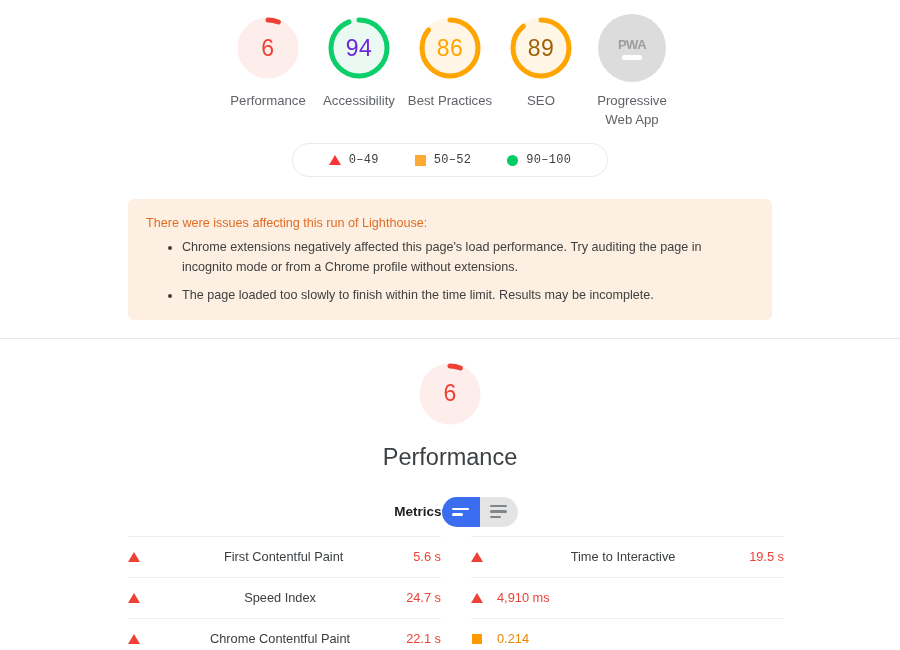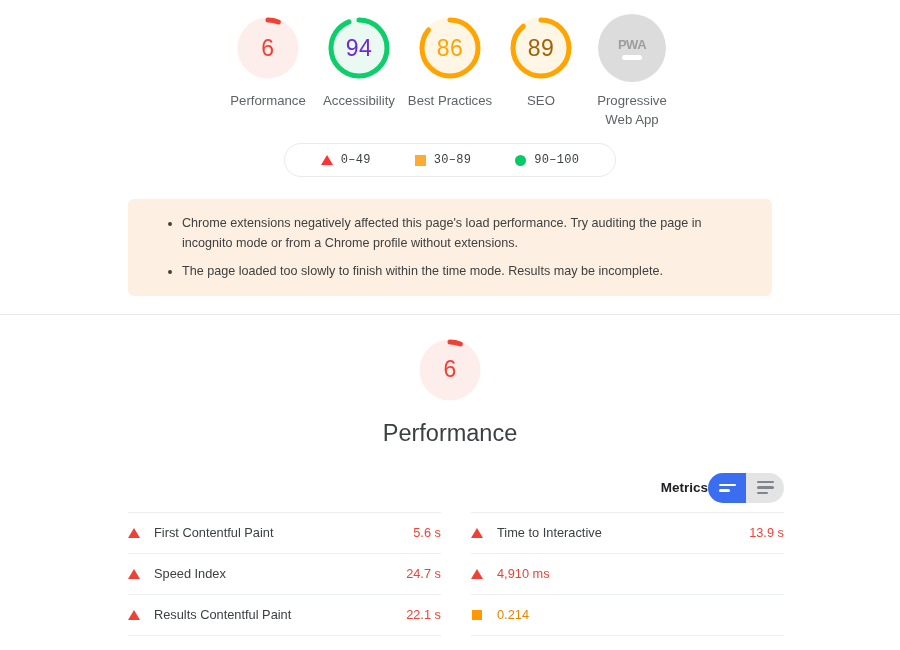--- a/index.html
+++ b/index.html
@@ -81,21 +81,21 @@
     height: 5px;
     border-radius: 3px;
     background: #ffffff;
   }
 
   
   .legend-wrap { display: flex; justify-content: center; margin-top: 14px; }
   .legend {
     display: flex;
     align-items: center;
-    gap: 16px;
+    gap: 8px;
     border: 1px solid #e8eaed;
     border-radius: 24px;
     padding: 9px 22px;
     background: #fff;
   }
   .legend-item {
     display: flex;
     align-items: center;
     gap: 8px;
     padding: 0 14px;
@@ -163,21 +163,21 @@
     font-size: 23.5px;
     color: #3c4043;
     font-weight: 400;
   }
 
   
   .metrics-block { margin: 26px 116px 0 128px; }
   .metrics-bar {
     display: flex;
     align-items: center;
-    justify-content: flex-end;
+    justify-content: center;
     padding-bottom: 9px;
   }
   .metrics-title {
     font-size: 13.5px;
     font-weight: 700;
     color: #202124;
   }
   .toggle {
     display: flex;
     border-radius: 16px;
@@ -198,20 +198,21 @@
   .toggle-seg.inactive .bars span { background: #80868b; }
 
   .metrics-cols { display: flex; gap: 30px; }
   .metrics-col { flex: 1; }
   .metric-row {
     display: flex;
     align-items: center;
     border-top: 1px solid #eceff1;
     height: 40px;
     font-size: 12.8px;
+    text-align: center;
   }
   .metric-row:last-child { border-bottom: 1px solid #eceff1; }
   .m-icon { width: 26px; display: flex; align-items: center; }
   .m-tri {
     width: 0; height: 0;
     border-left: 6px solid transparent;
     border-right: 6px solid transparent;
     border-bottom: 10px solid #ef4236;
   }
   .m-sq { width: 10px; height: 10px; background: #f90; margin-left: 1px; }
@@ -276,33 +277,34 @@
     </div>
 
   <div class="legend-wrap">
     <div class="legend">
         <div class="legend-item">
           <span class="tri" style="border-bottom-color:#ff3333"></span>
           <span class="legend-text">0–49</span>
         </div>
         <div class="legend-item">
           <span class="sq" style="background:#ffaa33"></span>
-          <span class="legend-text">30–89</span>
+          <span class="legend-text">50–52</span>
         </div>
         <div class="legend-item">
           <span class="cir" style="background:#00cc66"></span>
           <span class="legend-text">90–100</span>
         </div>
       </div>
   </div>
 
   <div class="warnings">
+    <div class="warn-title">There were issues affecting this run of Lighthouse:</div>
     <ul class="warn-list">
         <li>Chrome extensions negatively affected this page's load performance. Try auditing the page in incognito mode or from a Chrome profile without extensions.</li>
-        <li>The page loaded too slowly to finish within the time mode. Results may be incomplete.</li>
+        <li>The page loaded too slowly to finish within the time limit. Results may be incomplete.</li>
       </ul>
   </div>
 
   <div class="divider"></div>
 
   <div class="cat-head">
     <div class="cat-gauge">
       <svg viewBox="0 0 66 66">
         <circle id="cat-track" cx="33" cy="33" r="28" fill="#fdeeec" stroke-width="5" stroke="#fdeeec"></circle>
         <circle id="cat-arc" cx="33" cy="33" r="28" fill="none" stroke-width="5" stroke-linecap="round" transform="rotate(-90 33 33)" stroke="#ef4236" stroke-dasharray="10.555751316061704 165.3734372849667"></circle>
@@ -344,31 +346,31 @@
             <span class="m-icon">
               <span class="m-tri"></span>
             </span>
             <span class="m-name">Speed Index</span>
             <span class="m-val fail">24.7 s</span>
           </div>
           <div class="metric-row">
             <span class="m-icon">
               <span class="m-tri"></span>
             </span>
-            <span class="m-name">Results Contentful Paint</span>
+            <span class="m-name">Chrome Contentful Paint</span>
             <span class="m-val fail">22.1 s</span>
           </div>
         </div>
       <div class="metrics-col" id="metrics-right">
           <div class="metric-row">
             <span class="m-icon">
               <span class="m-tri"></span>
             </span>
             <span class="m-name">Time to Interactive</span>
-            <span class="m-val fail">13.9 s</span>
+            <span class="m-val fail">19.5 s</span>
           </div>
           <div class="metric-row">
             <span class="m-icon">
               <span class="m-tri"></span>
             </span>
             <span class="m-val fail">4,910 ms</span>
           </div>
           <div class="metric-row">
             <span class="m-icon">
               <span class="m-sq"></span>

